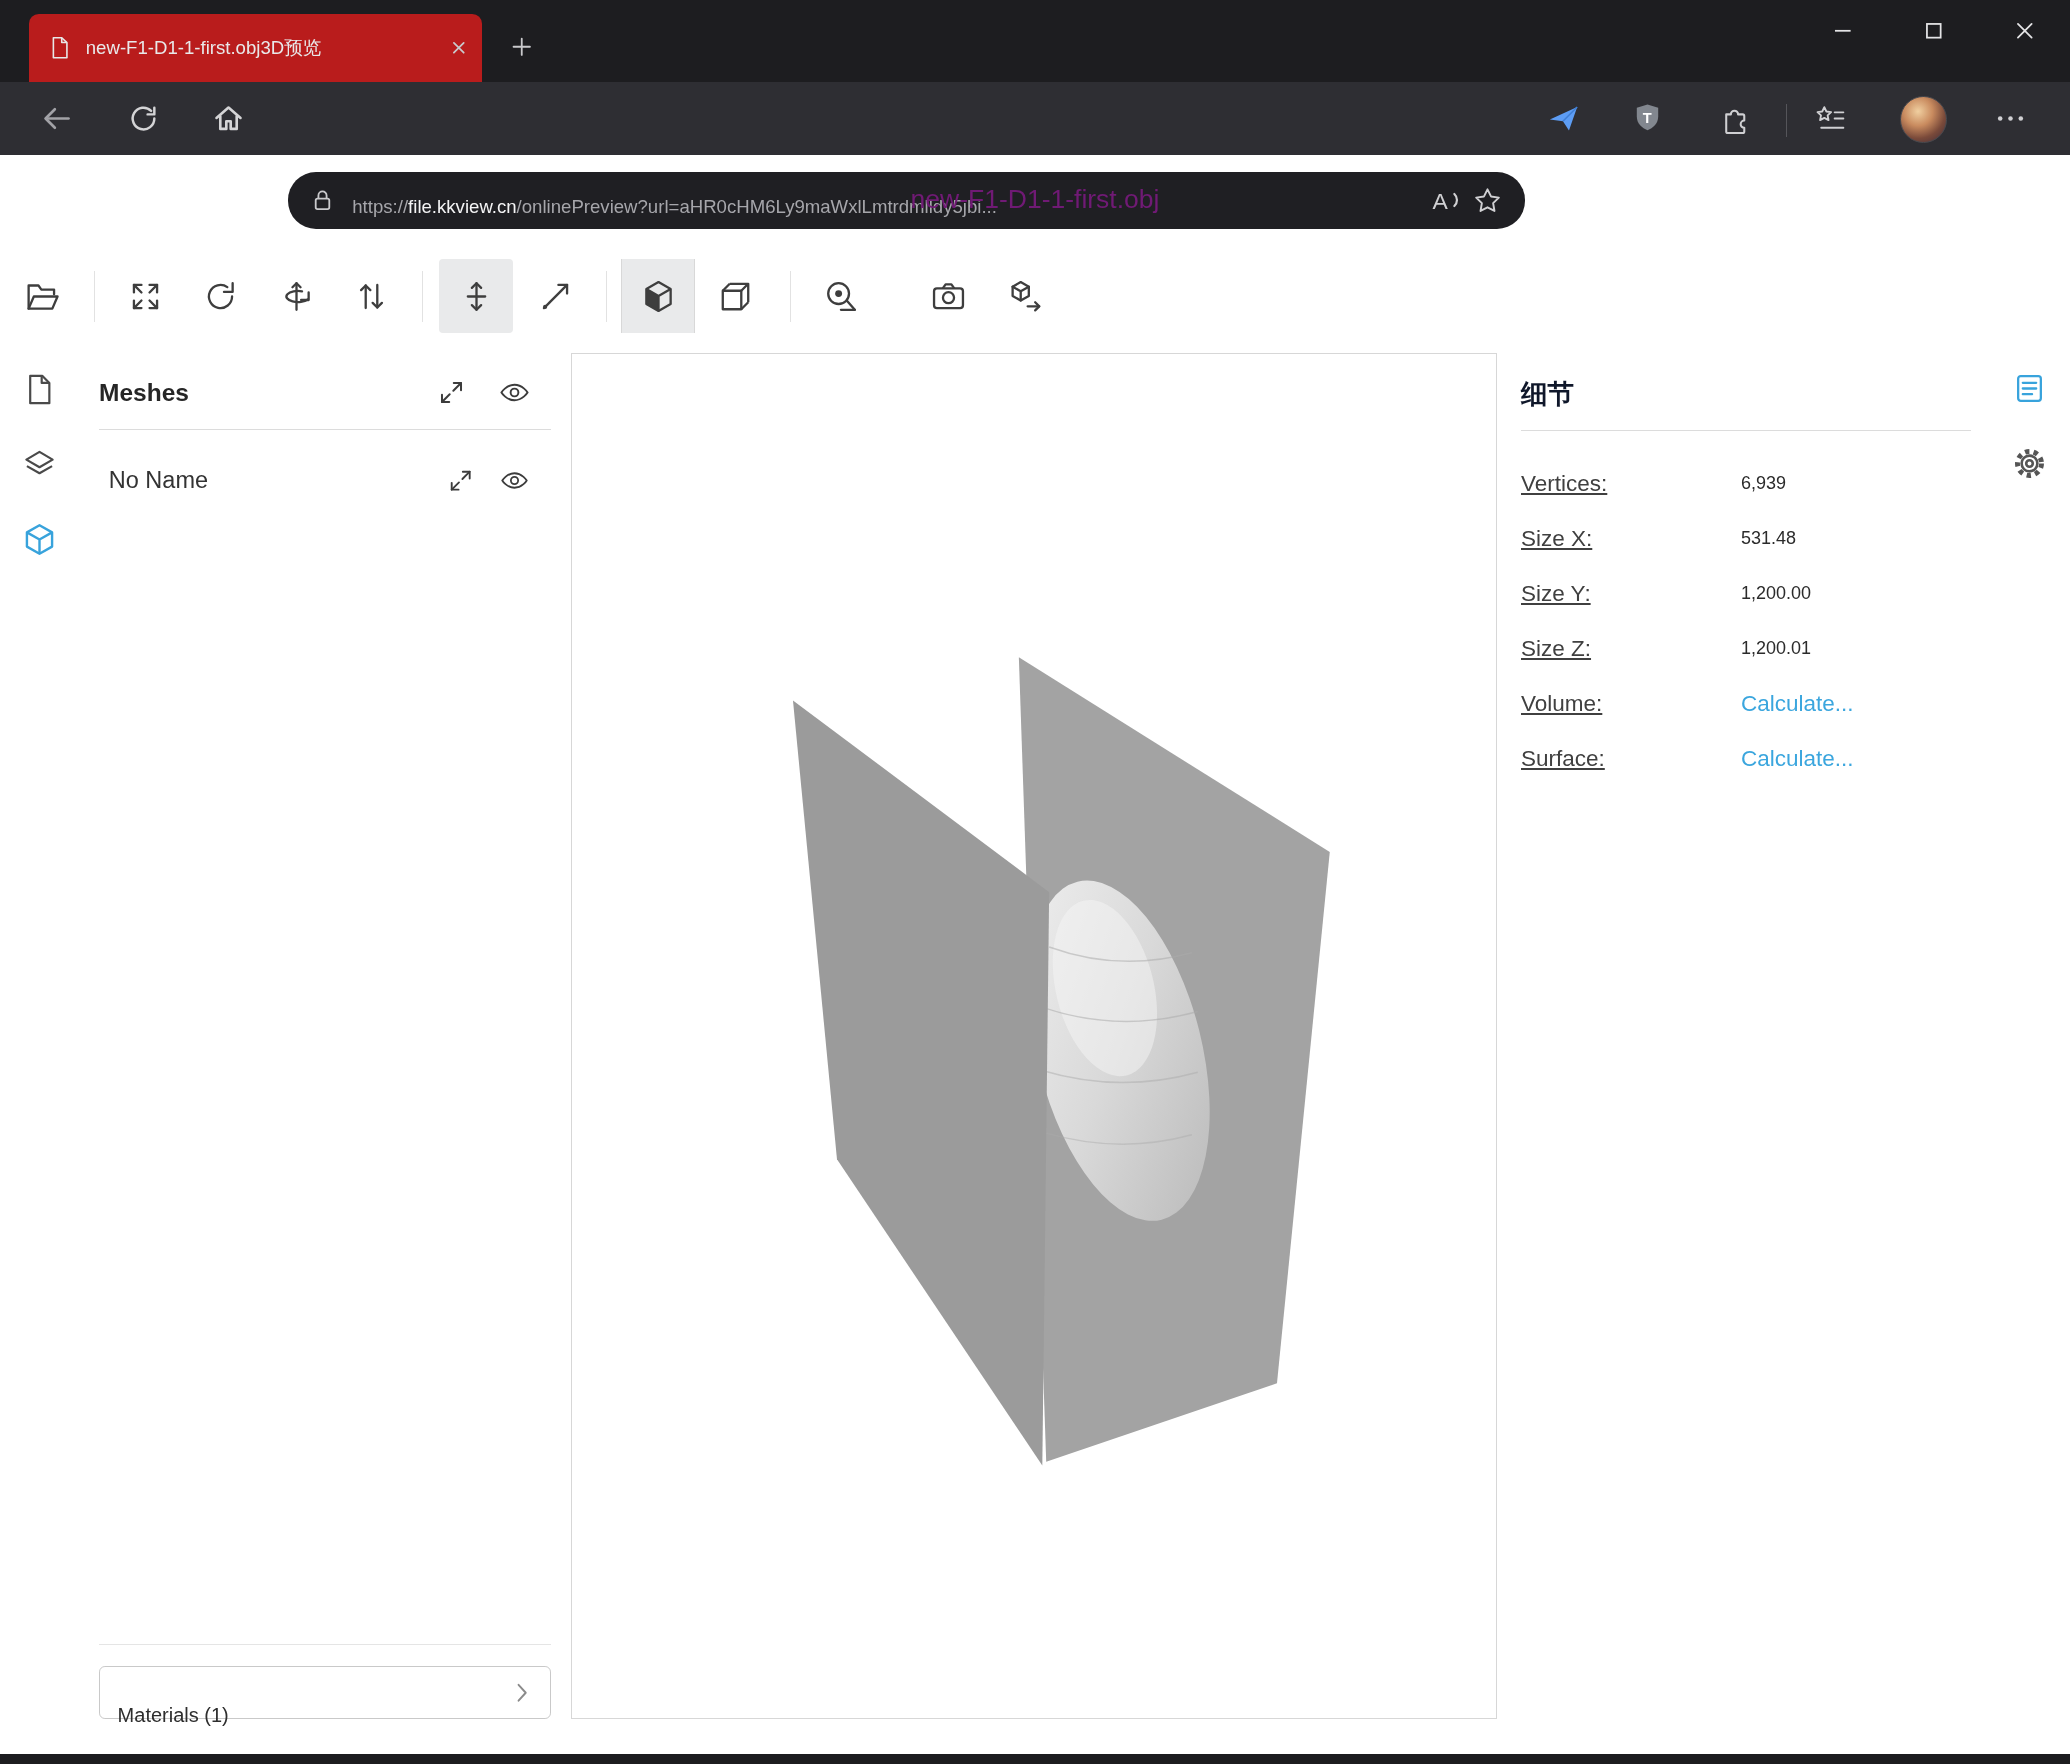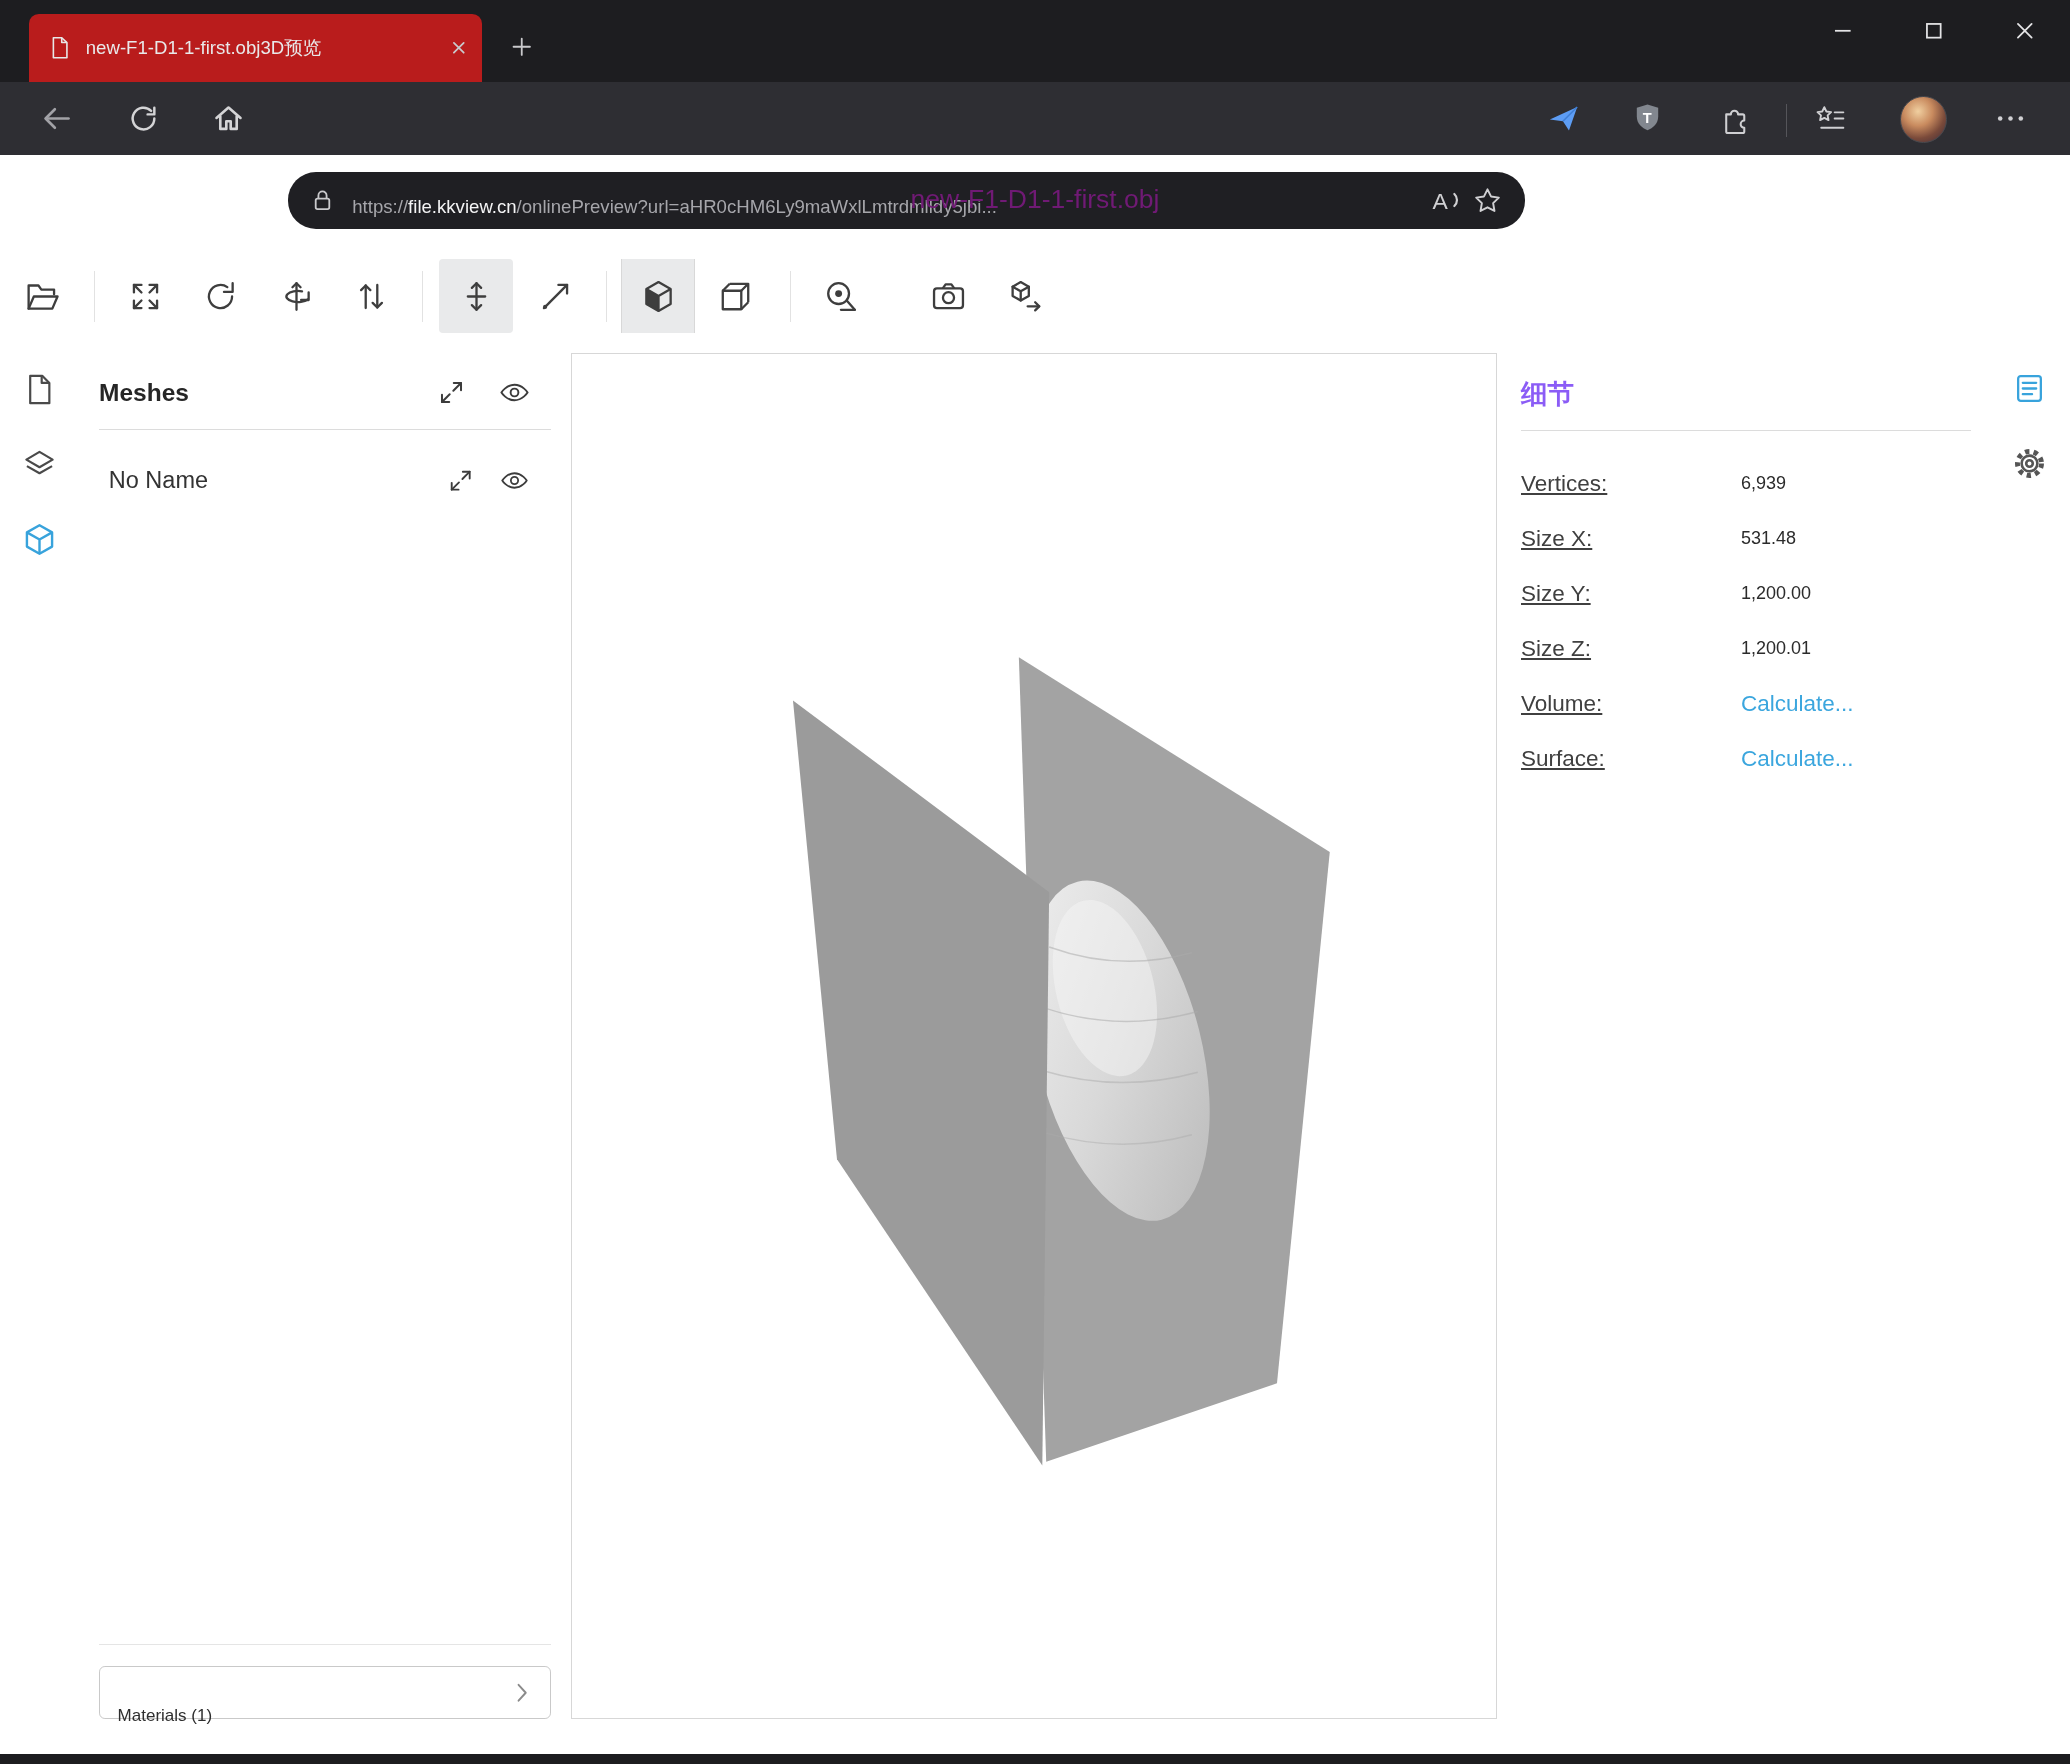--- a/index.html
+++ b/index.html
@@ -50,28 +50,28 @@
   .lp-title { flex:1; font-size:24.5px; font-weight:600; color:#262626; }
   .lp-row { position:absolute; left:99px; top:453px; width:452px; height:55px;
             display:flex; align-items:center; padding-right:19.6px; padding-left:9.8px; }
   .lp-row-label { flex:1; font-size:23.5px; color:#333; }
   .mini { width:33px; height:33px; display:flex; align-items:center; justify-content:center; margin-left:21.6px; }
   .lp-div1 { position:absolute; left:99px; top:429px; width:452px; height:1px; background:#dcdcdc; }
   .lp-div2 { position:absolute; left:99px; top:1644px; width:452px; height:1px; background:#e5e5e5; }
   .materials-btn { position:absolute; left:99px; top:1666px; width:452px; height:53px;
                    border:1px solid #c9c9c9; border-radius:5.9px; display:flex; align-items:center;
                    padding:0 15.7px 0 17.6px; background:#fff; }
-  .materials-label { flex:1; font-size:17px; color:#2e2e2e;margin-top:46px; }
+  .materials-label { flex:1; font-size:20px; color:#2e2e2e;margin-top:46px; }
 
   
   .viewport { position:absolute; left:571px; top:353px; width:926px; height:1366px;
               border:1px solid #d7d7d7; background:#fff; }
 
   
-  .dp-title { position:absolute; left:1521px; top:376px; font-size:26.5px; font-weight:700; color:#8b5cf6; }
+  .dp-title { position:absolute; left:1521px; top:376px; font-size:26.5px; font-weight:700; color:#0f172a; }
   .dp-div { position:absolute; left:1521px; top:430px; width:450px; height:1px; background:#dcdcdc; }
   .dp-rows { position:absolute; left:1521px; top:456px; width:450px; }
   .drow { height:55px; display:flex; align-items:center; }
   .dlabel { width:220px; font-size:22.5px; color:#404040;text-decoration:underline; }
   .dvalue { font-size:18px; color:#2b2b2b; }
   .dlink { font-size:22.5px; color:#3ba6de; cursor:pointer; }
 
   .bottom-strip { position:absolute; left:0; top:1754px; width:2070px; height:9.8px; background:#1d1d20; }
 </style>
 </head>

